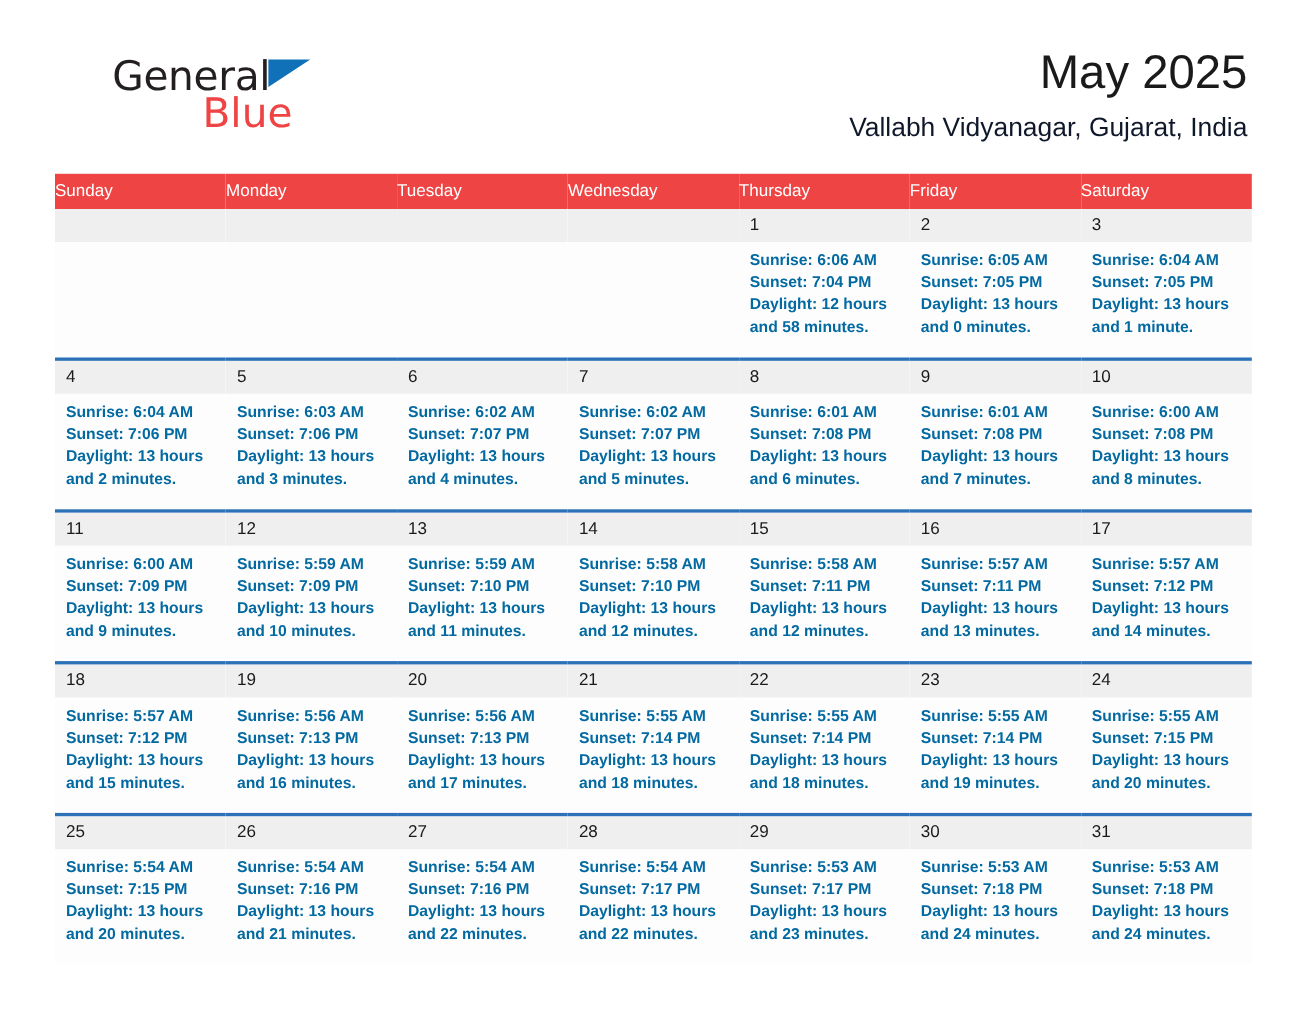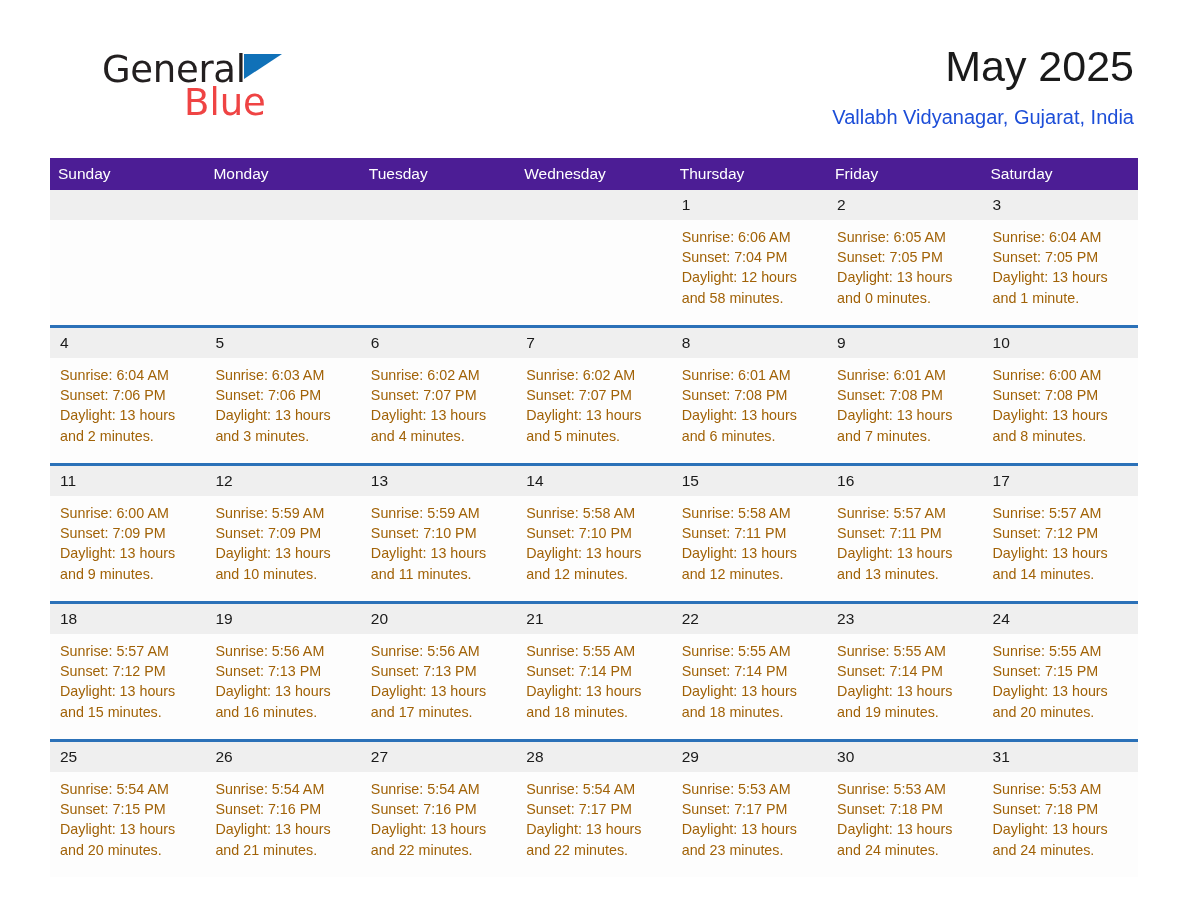--- a/index.html
+++ b/index.html
@@ -75,43 +75,43 @@
   }
   .cal-title {
     font-size: 43px;
     line-height: 52px;
     font-weight: 400;
     color: #1a1a1a;
     letter-spacing: 0px;
     margin: 0;
   }
   .cal-subtitle {
-    font-size: 20px;
+    font-size: 24px;
     line-height: 30px;
     font-weight: 400;
-    color: #1d4ed8;
+    color: #0f172a;
     margin: 10px 0 0 0;
   }
 
   
   .calendar {
     position: absolute;
     left: 50px;
     top: 158px;
     width: 1088px;
     border-collapse: collapse;
     table-layout: fixed;
   }
   .calendar th {
-    background: #4c1d95;
+    background: #ef4444;
     color: #ffffff;
     font-size: 15.5px;
     font-weight: 400;
     text-align: left;
-    padding: 7px 0 7px 8px;
+    padding: 7px 0 7px 0;
     height: 16px;
     border: none;
   }
   .calendar td {
     vertical-align: top;
     padding: 0;
     border: none;
     width: 155.4px;
     height: 135px;
     background: #fdfdfd;
@@ -131,21 +131,22 @@
     padding: 5px 0 6px 10px;
     min-height: 19px;
   }
   .daynum.empty {
     color: transparent;
   }
   .info {
     padding: 7px 10px 0 10px;
     font-size: 14.3px;
     line-height: 20.2px;
-    color: #a16207;
+    color: #0369a1;
+    font-weight: bold;
   }
   .info div {
     white-space: normal;
   }
 </style>
 </head>
 <body>
 
 <div class="page">
 

